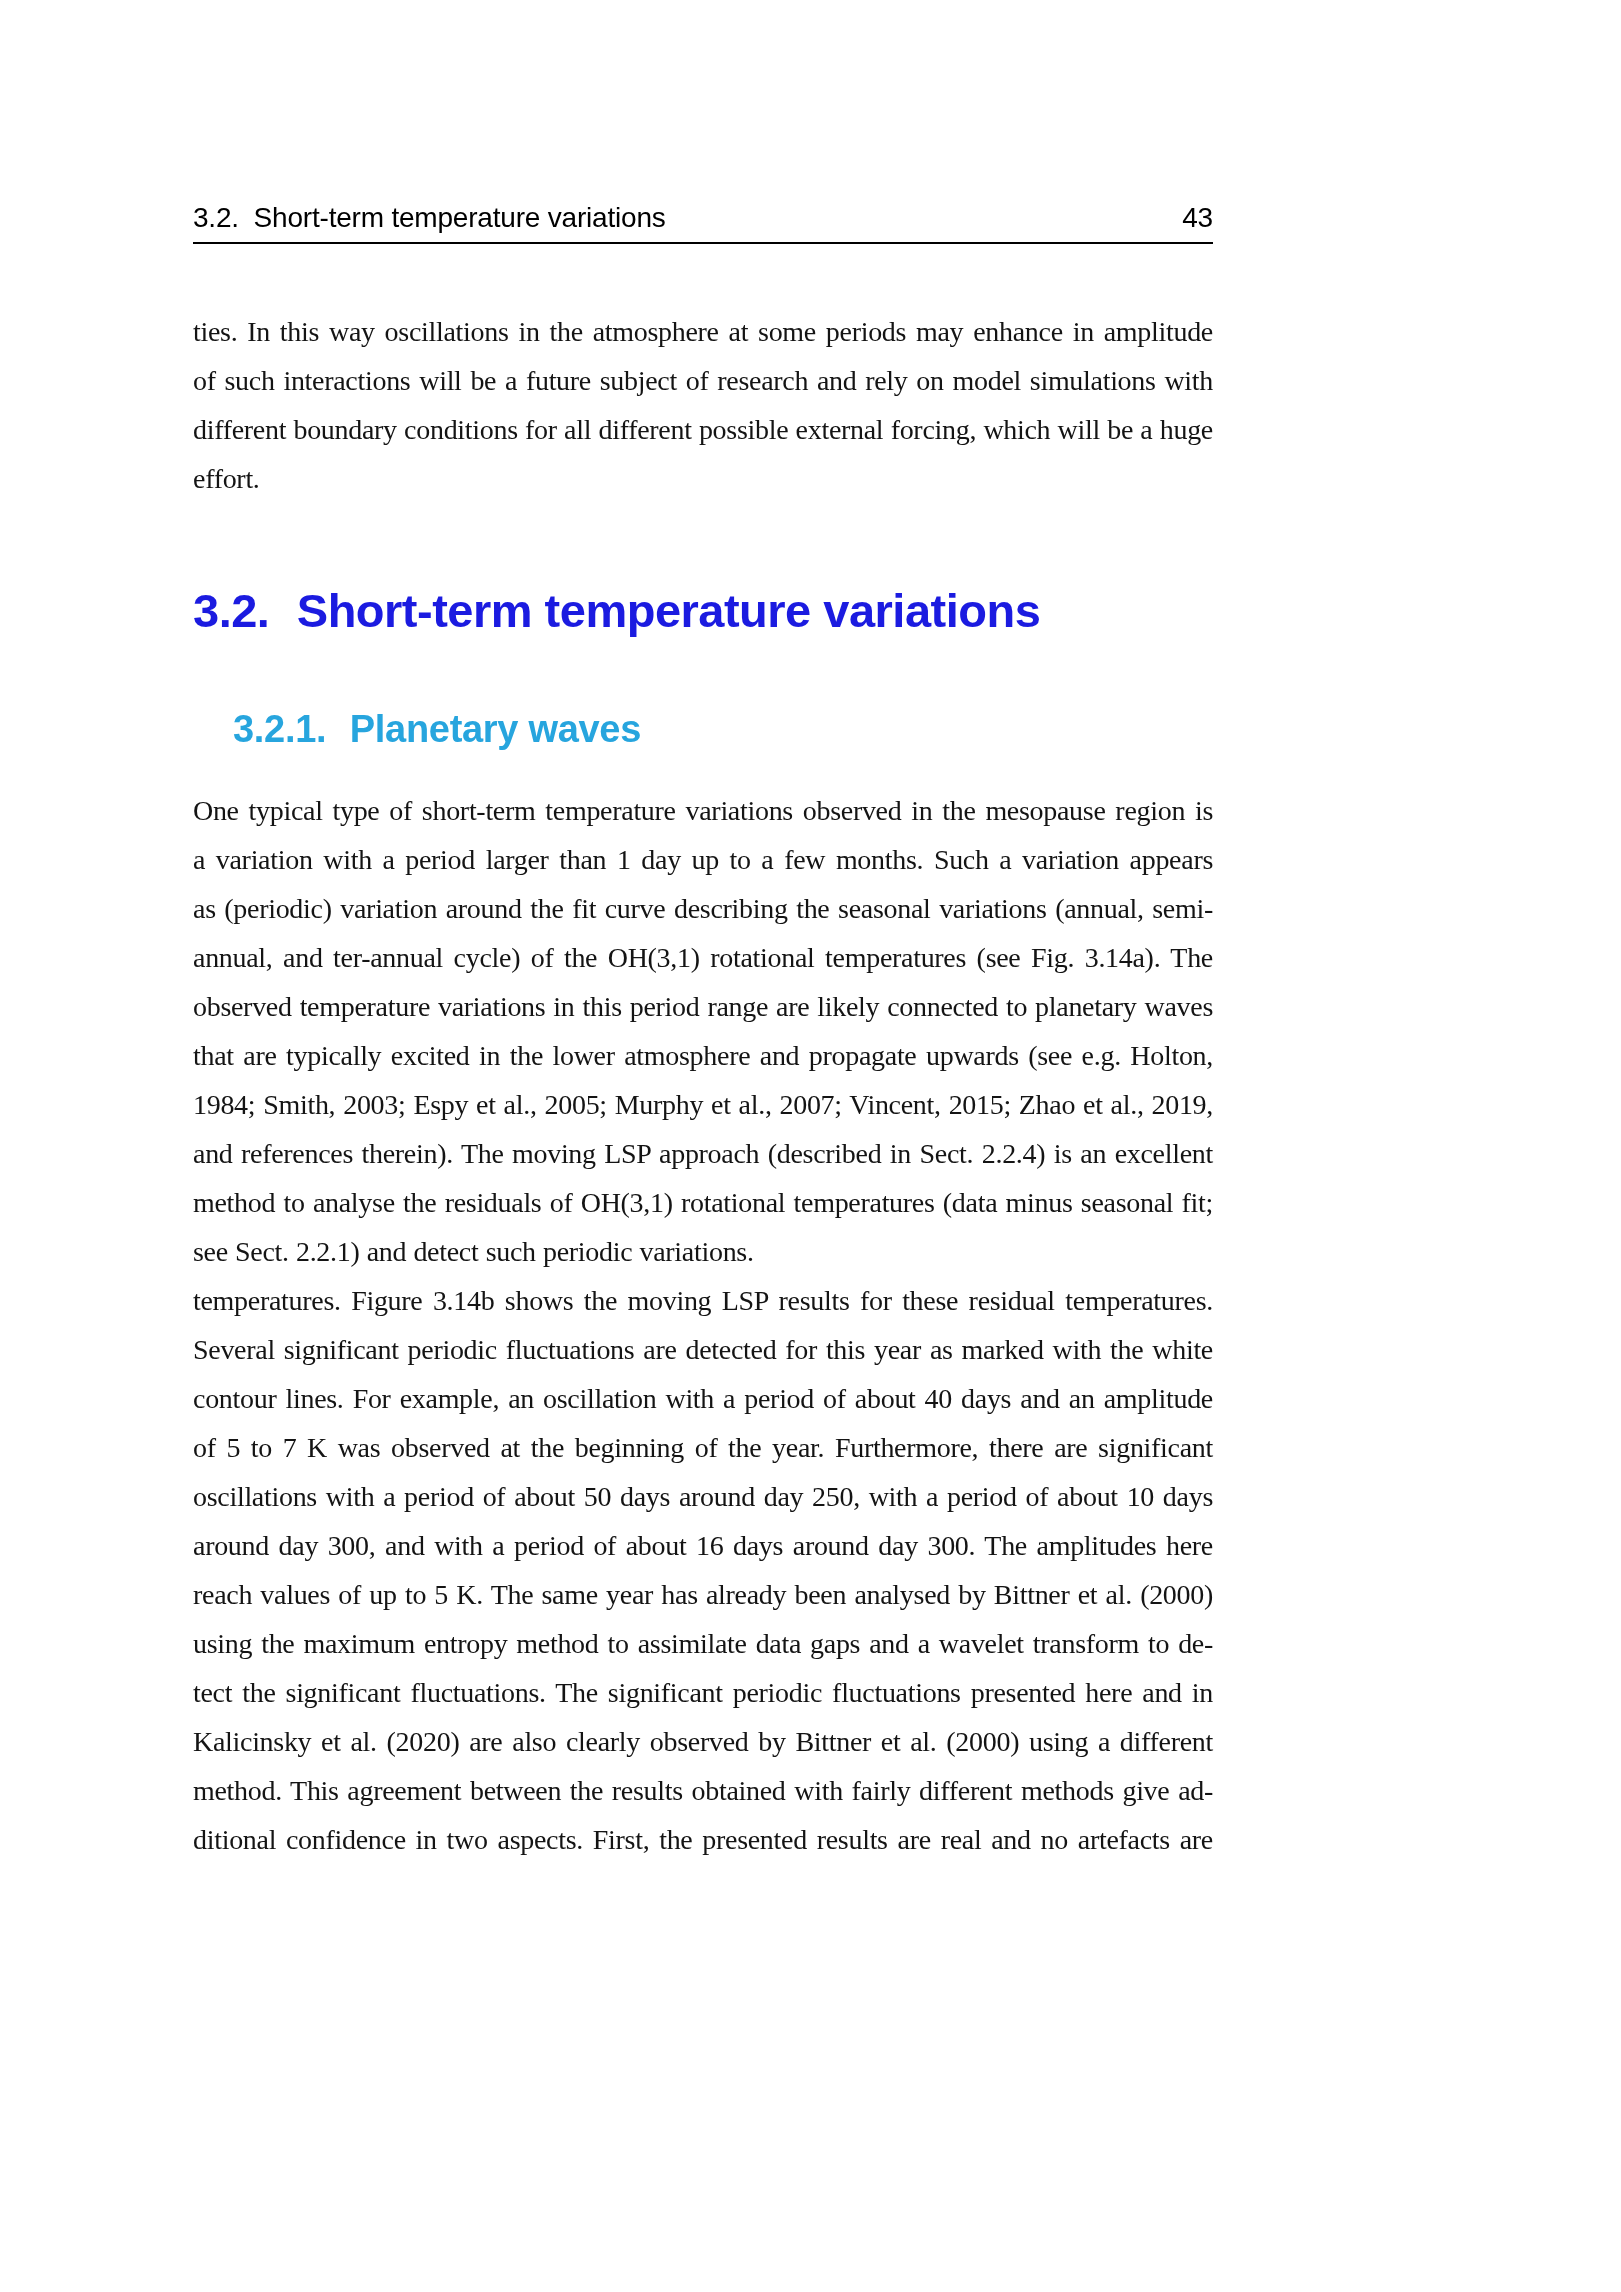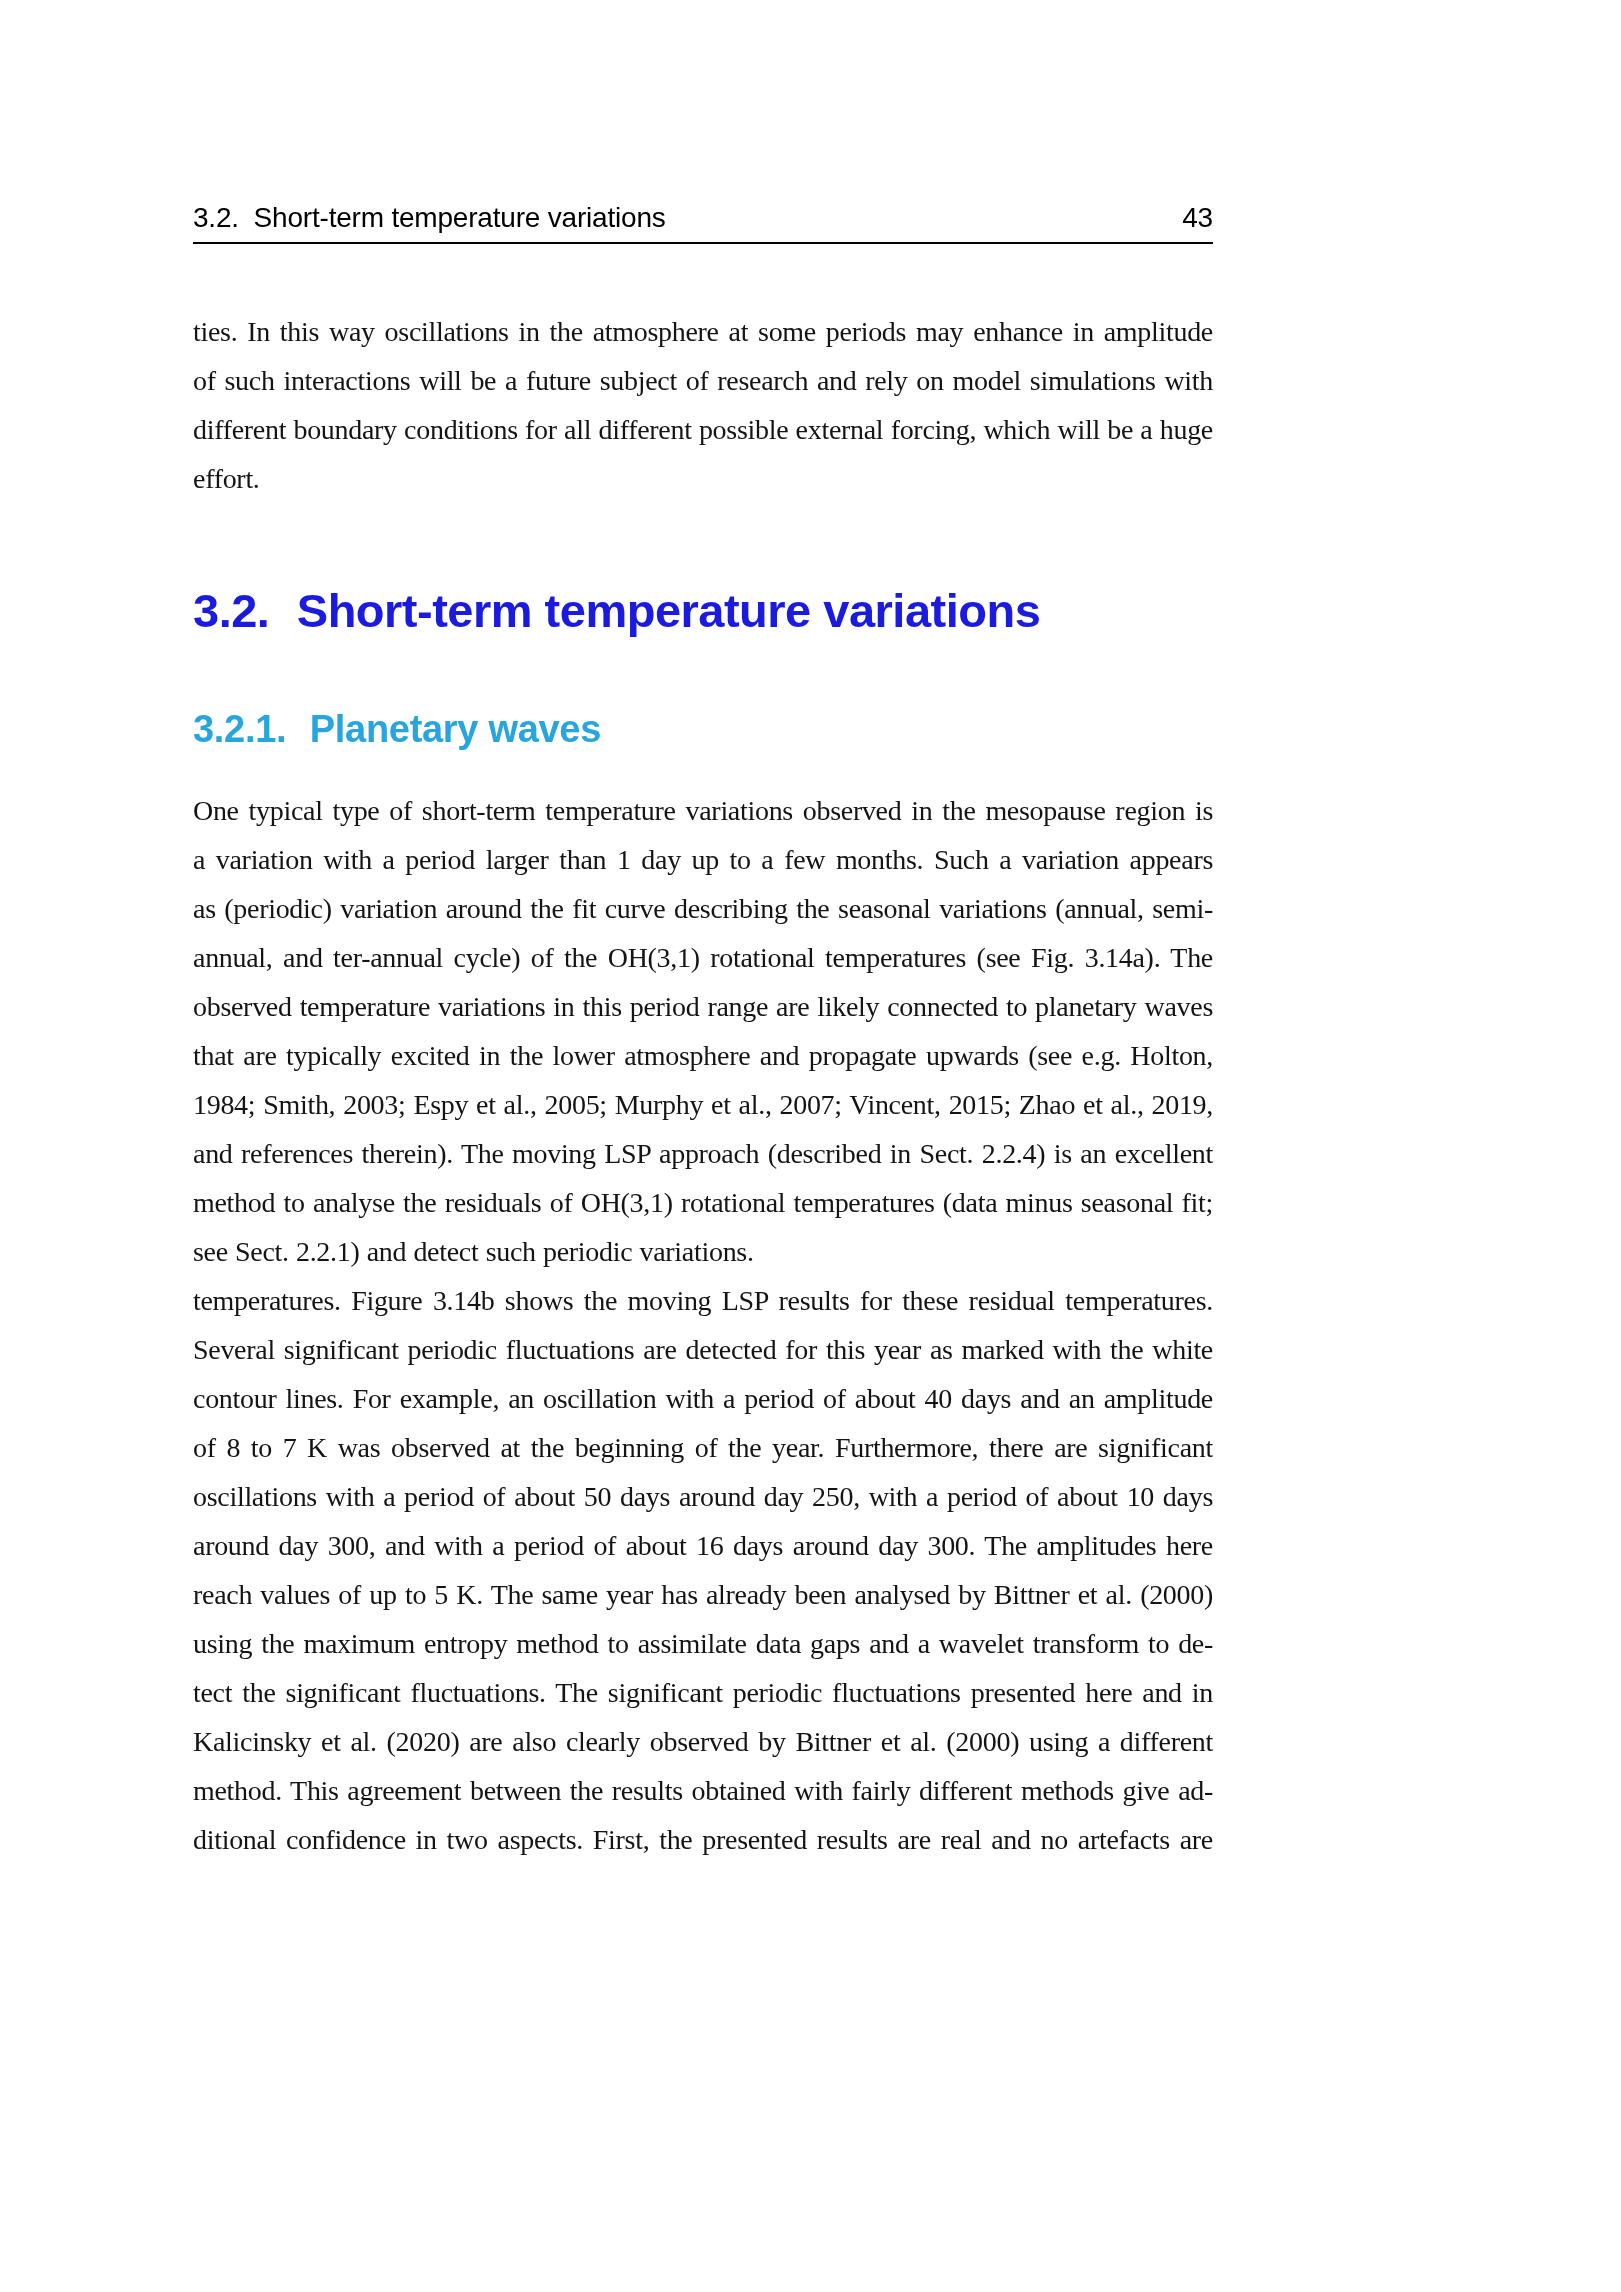--- a/index.html
+++ b/index.html
@@ -66,21 +66,21 @@
   .section-heading .sec-num { margin-right: 27.4px; }
 
   .subsection-heading {
     margin: 73px 0 0 0;
     font-family: "Liberation Sans", "DejaVu Sans", sans-serif;
     font-weight: bold;
     font-size: 38px;
     line-height: 41px;
     letter-spacing: -0.3px;
   }
-  .subsection-heading .subsec-num { margin-right: 23.5px; }
+  .subsection-heading .subsec-num { margin-right: 23.5px; margin-left: 40px; }
 </style>
 </head>
 <body>
 
 <div class="page">
 
   <div class="running-header">
     <span class="rh-left">
       <span class="rh-num">3.2.</span><span class="rh-title">Short-term temperature variations</span>
     </span>
@@ -114,21 +114,21 @@
       <div class="line">1984; Smith, 2003; Espy et al., 2005; Murphy et al., 2007; Vincent, 2015; Zhao et al., 2019,</div>
       <div class="line">and references therein). The moving LSP approach (described in Sect. 2.2.4) is an excellent</div>
       <div class="line">method to analyse the residuals of OH(3,1) rotational temperatures (data minus seasonal fit;</div>
       <div class="line no-justify">see Sect. 2.2.1) and detect such periodic variations.</div>
     </div>
 
   <div class="para para-body-2">
       <div class="line">temperatures. Figure 3.14b shows the moving LSP results for these residual temperatures.</div>
       <div class="line">Several significant periodic fluctuations are detected for this year as marked with the white</div>
       <div class="line">contour lines. For example, an oscillation with a period of about 40 days and an amplitude</div>
-      <div class="line">of 8 to 7 K was observed at the beginning of the year. Furthermore, there are significant</div>
+      <div class="line">of 5 to 7 K was observed at the beginning of the year. Furthermore, there are significant</div>
       <div class="line">oscillations with a period of about 50 days around day 250, with a period of about 10 days</div>
       <div class="line">around day 300, and with a period of about 16 days around day 300. The amplitudes here</div>
       <div class="line">reach values of up to 5 K. The same year has already been analysed by Bittner et al. (2000)</div>
       <div class="line">using the maximum entropy method to assimilate data gaps and a wavelet transform to de-</div>
       <div class="line">tect the significant fluctuations. The significant periodic fluctuations presented here and in</div>
       <div class="line">Kalicinsky et al. (2020) are also clearly observed by Bittner et al. (2000) using a different</div>
       <div class="line">method. This agreement between the results obtained with fairly different methods give ad-</div>
       <div class="line">ditional confidence in two aspects. First, the presented results are real and no artefacts are</div>
     </div>
 

